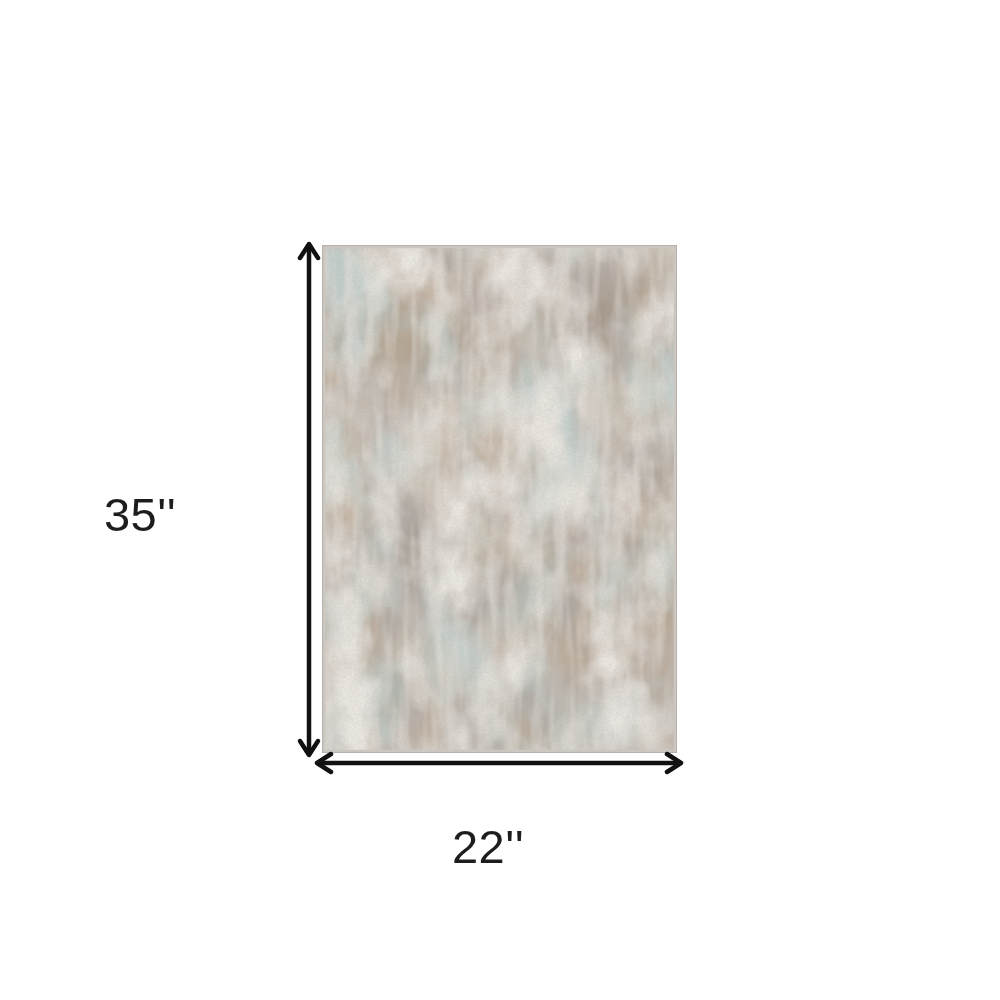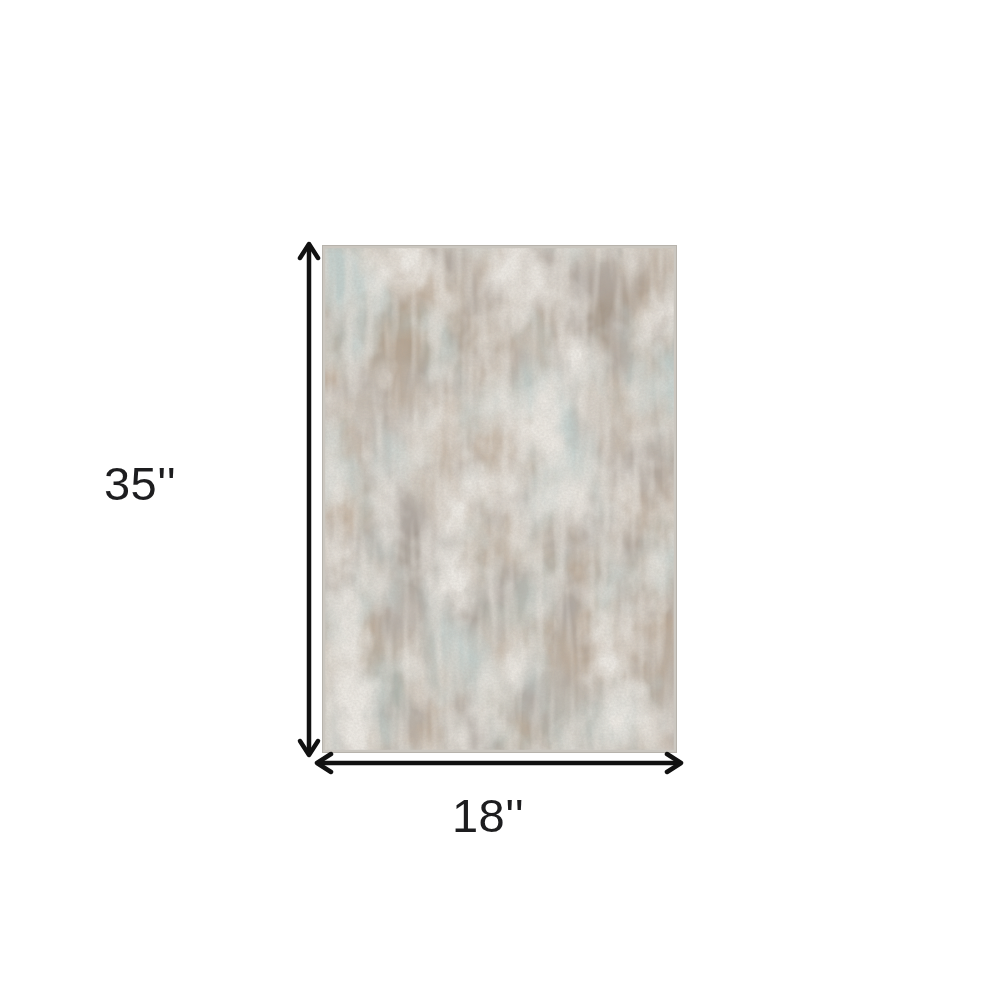--- a/index.html
+++ b/index.html
@@ -36,20 +36,21 @@
     pointer-events: none;
   }
   .dim-label {
     position: absolute;
     color: #1d1d1f;
     font-size: 47px;
     line-height: 1;
     text-align: center;
     white-space: nowrap;
     letter-spacing: 0.5px;
+    margin-top: 31px;
   }
   .dim-label.height {
     left: 58px;
     top: 460px;
     width: 164px;
   }
   .dim-label.width {
     left: 406px;
     top: 792px;
     width: 164px;
@@ -132,15 +133,15 @@
       <polyline points="300,741 309,755 318,741"></polyline>
 
       <line x1="320" y1="763" x2="678" y2="763"></line>
       <polyline points="331,754 317,763 331,772"></polyline>
       <polyline points="667,754 681,763 667,772"></polyline>
     </g>
   </svg>
 
   <div class="dim-label height">35''</div>
 
-  <div class="dim-label width">18''</div>
+  <div class="dim-label width">22''</div>
 
 </div>
 
 </body></html>

